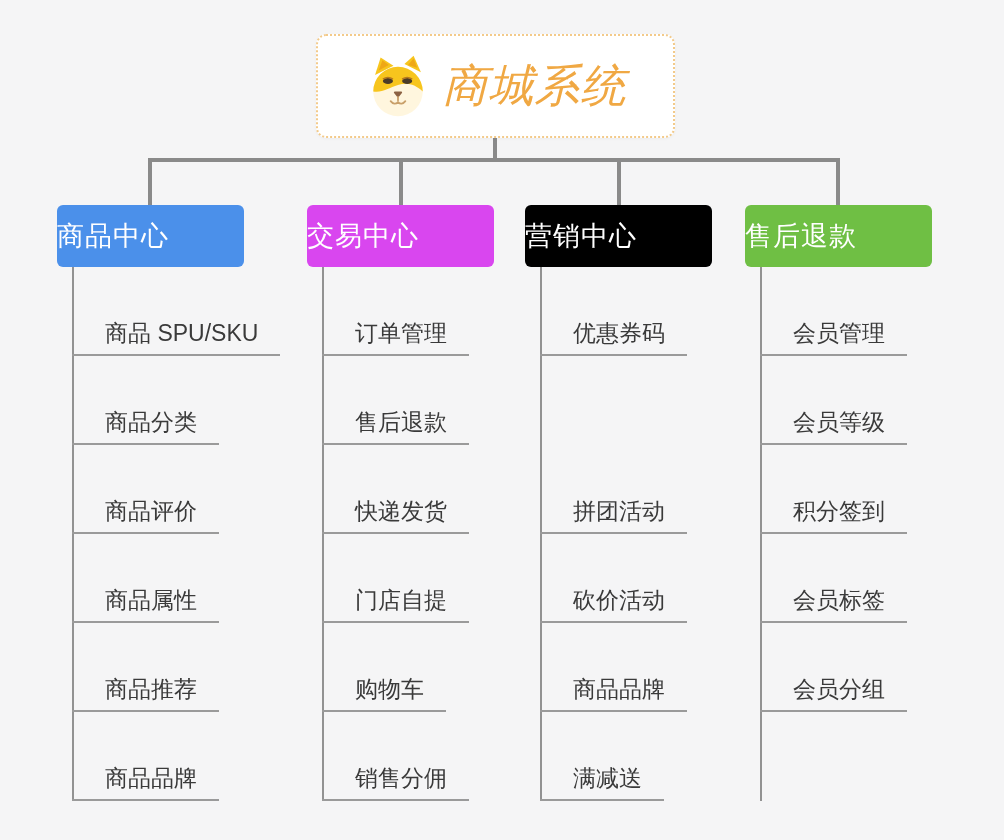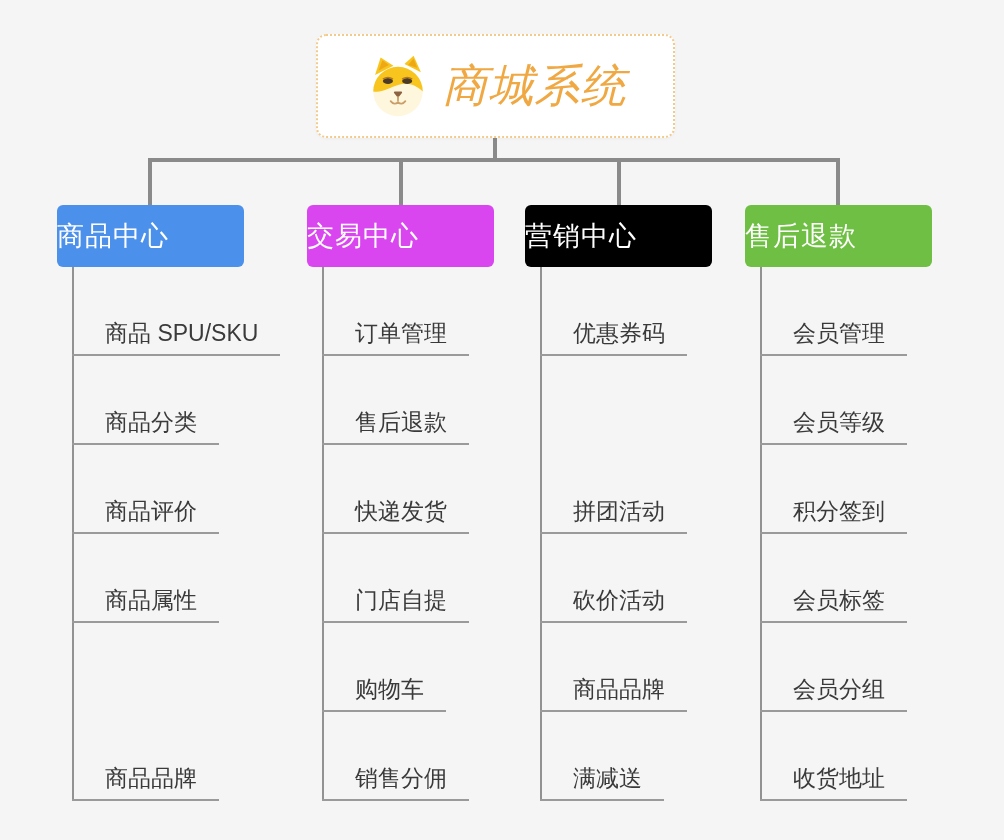--- a/index.html
+++ b/index.html
@@ -71,20 +71,21 @@
 
   <div class="branch b0">
     <div class="branch-box" style="background-color: rgb(75, 144, 234);">
       <span>商品中心</span>
     </div>
     <div class="trunk"></div>
     <div class="leaf r0">商品 SPU/SKU</div>
     <div class="leaf r1">商品分类</div>
     <div class="leaf r2">商品评价</div>
     <div class="leaf r3">商品属性</div>
+    <div class="leaf r4">商品推荐</div>
     <div class="leaf r5">商品品牌</div>
   </div>
 
   <div class="branch b1">
     <div class="branch-box" style="background-color: #d946ef;">
       <span>交易中心</span>
     </div>
     <div class="trunk"></div>
     <div class="leaf r0">订单管理</div>
     <div class="leaf r1">售后退款</div>
@@ -109,16 +110,15 @@
   <div class="branch b3">
     <div class="branch-box" style="background-color: rgb(111, 191, 68);">
       <span>售后退款</span>
     </div>
     <div class="trunk"></div>
     <div class="leaf r0">会员管理</div>
     <div class="leaf r1">会员等级</div>
     <div class="leaf r2">积分签到</div>
     <div class="leaf r3">会员标签</div>
     <div class="leaf r4">会员分组</div>
-    <div class="leaf r5">收货地址</div>
   </div>
 
 </div>
 
 </body></html>

